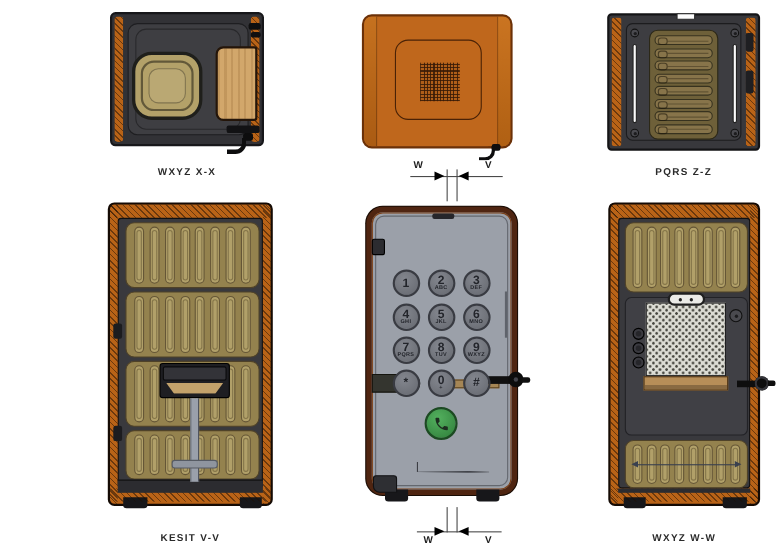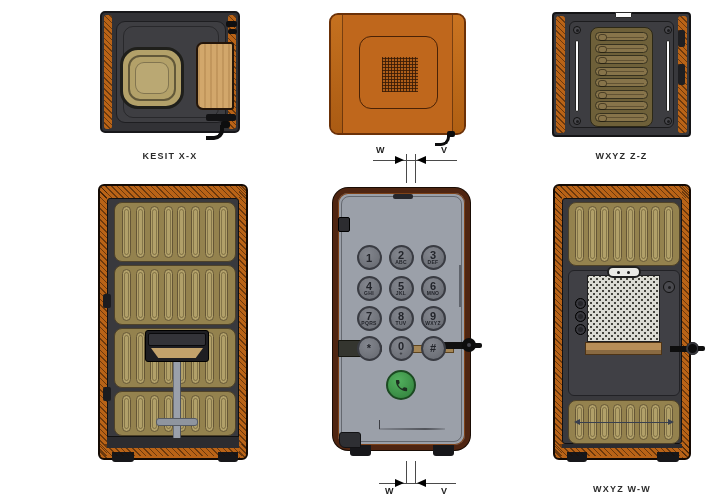--- a/index.html
+++ b/index.html
@@ -85,21 +85,21 @@
 
     <div class="abs" style="left:94px;top:29px;width:38px;height:68px;background:#d2a76b;border:2px solid #241509;border-radius:7px 3px 3px 7px;
                 background-image:repeating-linear-gradient(90deg,rgba(120,75,25,.18) 0 2px,transparent 2px 6px);"></div>
 
     <div class="abs" style="left:124px;top:8px;width:11px;height:6px;background:#0f0f10;border-radius:2px;"></div>
     <div class="abs" style="left:126px;top:16px;width:9px;height:5px;background:#0f0f10;border-radius:2px;"></div>
     <div class="abs" style="left:104px;top:101px;width:30px;height:7px;background:#121214;border-radius:2px;"></div>
     <div class="abs" style="left:119px;top:108px;width:9px;height:7px;background:#0d0d0e;border-radius:2px;"></div>
     <div class="abs" style="left:104px;top:112px;width:18px;height:15px;border-right:4px solid #0d0d0e;border-bottom:4px solid #0d0d0e;border-radius:0 0 10px 0;"></div>
   </div>
-  <div class="view-label" style="left:100px;top:151px;width:140px;">KESIT X-X</div>
+  <div class="view-label" style="left:100px;top:151px;width:140px;">WXYZ X-X</div>
 
   <div class="abs" style="left:329px;top:13px;width:137px;height:122px;background:#bf671c;border:2px solid #6b3108;border-radius:9px;">
     <div class="abs" style="left:0;top:0;bottom:0;width:12px;border-right:1px solid rgba(60,25,5,.55);
                 background:linear-gradient(180deg,#c5711f,#aa5b13);border-radius:7px 0 0 7px;"></div>
     <div class="abs" style="right:0;top:0;bottom:0;width:12px;border-left:1px solid rgba(60,25,5,.55);
                 background:linear-gradient(180deg,#ca7421,#b06013);border-radius:0 7px 7px 0;"></div>
     <div class="abs" style="left:28px;top:21px;right:26px;bottom:24px;border:1.5px solid #4a2206;border-radius:12px;"></div>
     <div class="abs mesh" style="left:51px;top:42px;width:36px;height:35px;"></div>
     <div class="abs" style="left:116px;top:116px;width:8px;height:6px;background:#0d0d0e;border-radius:2px;"></div>
     <div class="abs" style="left:104px;top:118px;width:15px;height:13px;border-right:3px solid #0d0d0e;border-bottom:3px solid #0d0d0e;border-radius:0 0 9px 0;"></div>
@@ -132,21 +132,21 @@
       </div>
     <div class="abs" style="left:21px;top:26px;width:4px;height:72px;background:#fafafa;border:1px solid #222;border-radius:2px;"></div>
     <div class="abs" style="left:112px;top:26px;width:4px;height:72px;background:#fafafa;border:1px solid #222;border-radius:2px;"></div>
     <div class="screw" style="left:19px;top:12px;width:8px;height:8px;"></div>
     <div class="screw" style="left:110px;top:12px;width:8px;height:8px;"></div>
     <div class="screw" style="left:19px;top:103px;width:8px;height:8px;"></div>
     <div class="screw" style="left:110px;top:103px;width:8px;height:8px;"></div>
     <div class="abs" style="right:4px;top:16px;width:7px;height:17px;background:#1f1f22;border-radius:2px;"></div>
     <div class="abs" style="right:4px;top:50px;width:7px;height:21px;background:#1f1f22;border-radius:2px;"></div>
   </div>
-  <div class="view-label" style="left:552px;top:151px;width:139px;">WXYZ Z-Z</div>
+  <div class="view-label" style="left:552px;top:151px;width:139px;">PQRS Z-Z</div>
 
   <div class="booth-frame" style="left:98px;top:184px;width:150px;height:276px;">
     <div class="foot" style="left:12px;top:266px;width:22px;height:10px;"></div>
     <div class="foot" style="left:118px;top:266px;width:20px;height:10px;"></div>
     <div class="abs hatch" style="left:0;top:0;right:0;height:12px;"></div>
     <div class="abs hatch" style="left:0;bottom:2px;right:0;height:12px;"></div>
     <div class="abs hatch" style="left:0;top:0;bottom:0;width:7px;"></div>
     <div class="abs hatch" style="right:0;top:0;bottom:0;width:7px;"></div>
     <div class="booth-interior" style="left:7px;top:12px;right:7px;bottom:14px;"></div>
     <div class="panel-v" style="left:14px;top:16px;width:122px;height:60px;">
@@ -194,20 +194,21 @@
     <div class="abs" style="left:45px;top:144px;width:64px;height:32px;background:#1e1e22;border:1px solid #000;border-radius:3px;">
       <div class="abs" style="left:2px;top:2px;right:2px;height:13px;background:#333338;border-radius:2px;border:1px solid #0a0a0c;"></div>
       <div class="abs" style="left:5px;top:17px;right:5px;height:10px;background:#c3a26b;
                   clip-path:polygon(0 0,100% 0,86% 100%,14% 100%);"></div>
     </div>
     <div class="abs" style="left:73px;top:176px;width:8px;height:76px;background:#9aa0ab;border-left:1px solid #6a6f78;border-right:1px solid #50545d;"></div>
     <div class="abs" style="left:56px;top:232px;width:42px;height:8px;background:#8f959f;border:1px solid #565b64;border-radius:3px;"></div>
     <div class="abs" style="left:3px;top:108px;width:8px;height:14px;background:#1c1c1f;border-radius:2px;"></div>
     <div class="abs" style="left:3px;top:201px;width:8px;height:14px;background:#1c1c1f;border-radius:2px;"></div>
   </div>
+  <div class="view-label" style="left:98px;top:484px;width:150px;">KESIT V-V</div>
 
   <div class="abs" style="left:333px;top:188px;width:137px;height:262px;background:#9ba0a9;
               border:5px solid #4f2511;border-radius:15px;
               box-shadow:0 0 0 1px #190c04, inset 0 0 0 1px #7e4218;">
     <div class="foot" style="left:12px;top:252px;width:21px;height:11px;"></div>
     <div class="foot" style="left:95px;top:252px;width:21px;height:11px;"></div>
     <div class="abs" style="left:3px;top:3px;right:3px;bottom:3px;border:1px solid rgba(45,47,54,.5);border-radius:8px;"></div>
     <div class="abs" style="left:55px;top:1px;width:20px;height:5px;background:#26262b;border-radius:2px;"></div>
     <div class="abs" style="left:0px;top:24px;width:12px;height:15px;background:#2c2c30;border:1px solid #000;border-radius:2px;"></div>
     <div class="abs" style="left:121px;top:72px;width:2px;height:42px;background:#5f636b;"></div>

